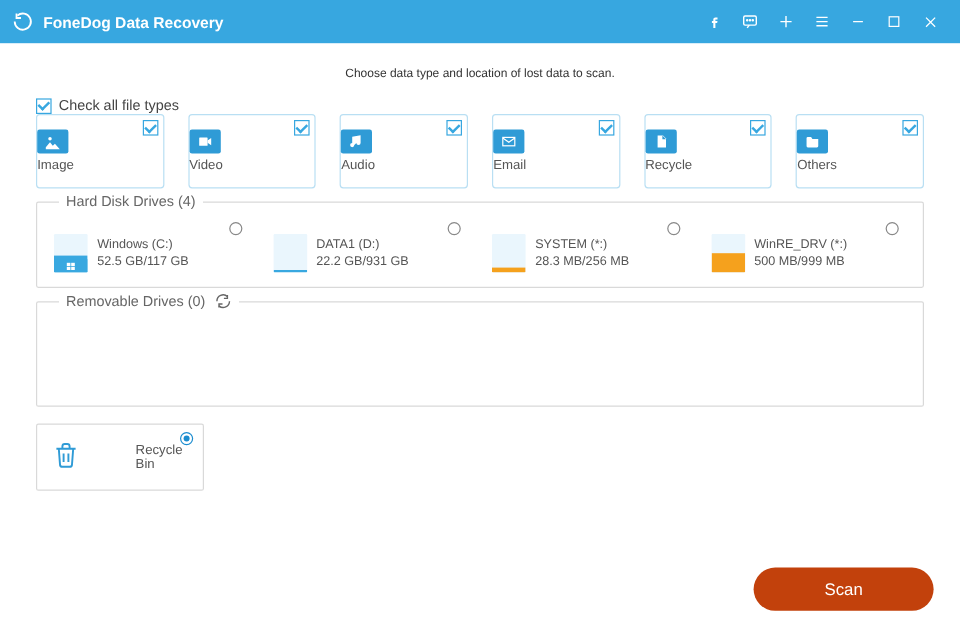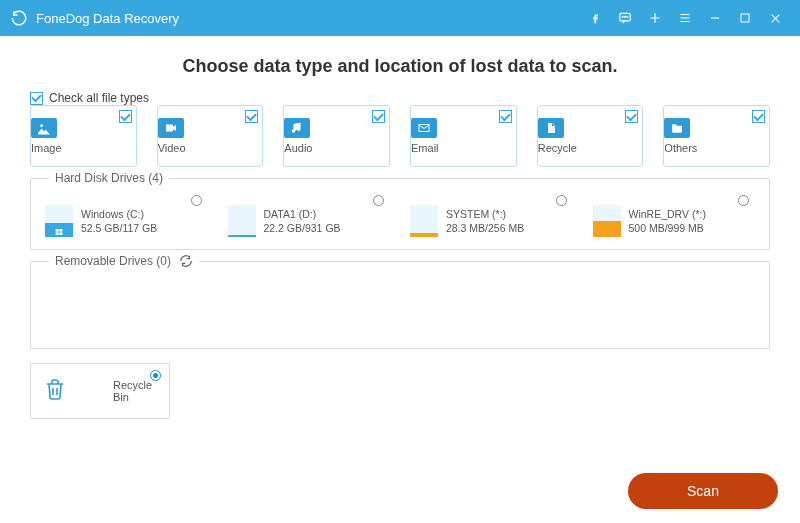--- a/index.html
+++ b/index.html
@@ -1,23 +1,23 @@
 <!DOCTYPE html>
 <html><head>
 <meta charset="utf-8">
 <style>
 * { box-sizing: border-box; margin: 0; padding: 0; font-family: -apple-system, "Segoe UI", Arial, sans-serif; }
 body { width: 800px; height: 523px; background: #fff; overflow: hidden; }
 .titlebar { height: 36px; background: #37a7e0; display: flex; align-items: center; padding: 0 10px; color: #fff; font-size: 13px; }
 .titlebar .logo { width: 18px; height: 18px; margin-right: 8px; display: flex; align-items: center; justify-content: center; }
-.titlebar .title { flex: 1; }
+.titlebar .title { flex: 1; font-weight: bold; }
 .titlebar .tb-icons { display: flex; gap: 0; }
 .titlebar .tb-icons .tb-btn { width: 30px; height: 36px; display: flex; align-items: center; justify-content: center; cursor: pointer; }
 .content { padding: 12px 30px 0 30px; }
-.headline { text-align: center; font-size: 18px; color: #333; margin: 8px 0 14px; font-weight: bold; }
+.headline { text-align: center; font-size: 10px; color: #333; margin: 8px 0 14px; }
 .check-all { font-size: 12px; color: #444; display: flex; align-items: center; gap: 6px; }
 .cb { width: 13px; height: 13px; border: 1px solid #37a7e0; display: inline-flex; align-items: center; justify-content: center; background: #fff; }
 .cb.checked::after { content: ""; width: 7px; height: 4px; border-left: 2px solid #37a7e0; border-bottom: 2px solid #37a7e0; transform: rotate(-45deg); margin-top: -2px; }
 .types { display: flex; gap: 20px; }
 .type-card { position: relative; flex: 1; height: 62px; border: 1px solid #b9dff3; border-radius: 3px; display: flex; flex-direction: column; justify-content: center; gap: 4px; cursor: pointer; }
 .type-card .cb { position: absolute; top: 4px; right: 4px; }
 .type-card .icon { width: 26px; height: 20px; background: #2f9bd6; border-radius: 2px; display: flex; align-items: center; justify-content: center; color: #fff; font-size: 11px; }
 .type-card .label { font-size: 11px; color: #555; }
 .section { margin-top: 4px; }
 .section fieldset { border: 1px solid #d9d9d9; border-radius: 2px; padding: 14px 14px 12px; }

